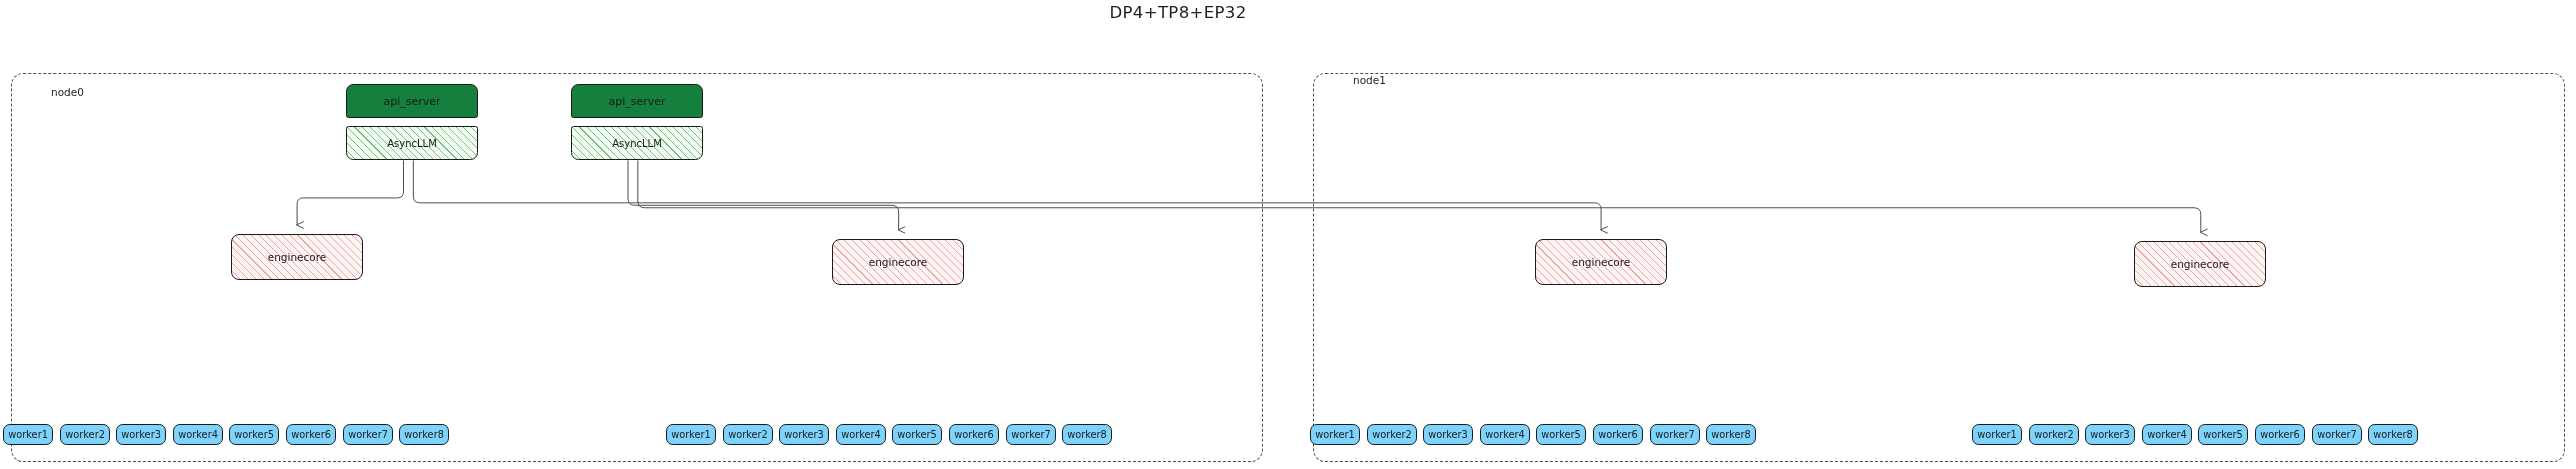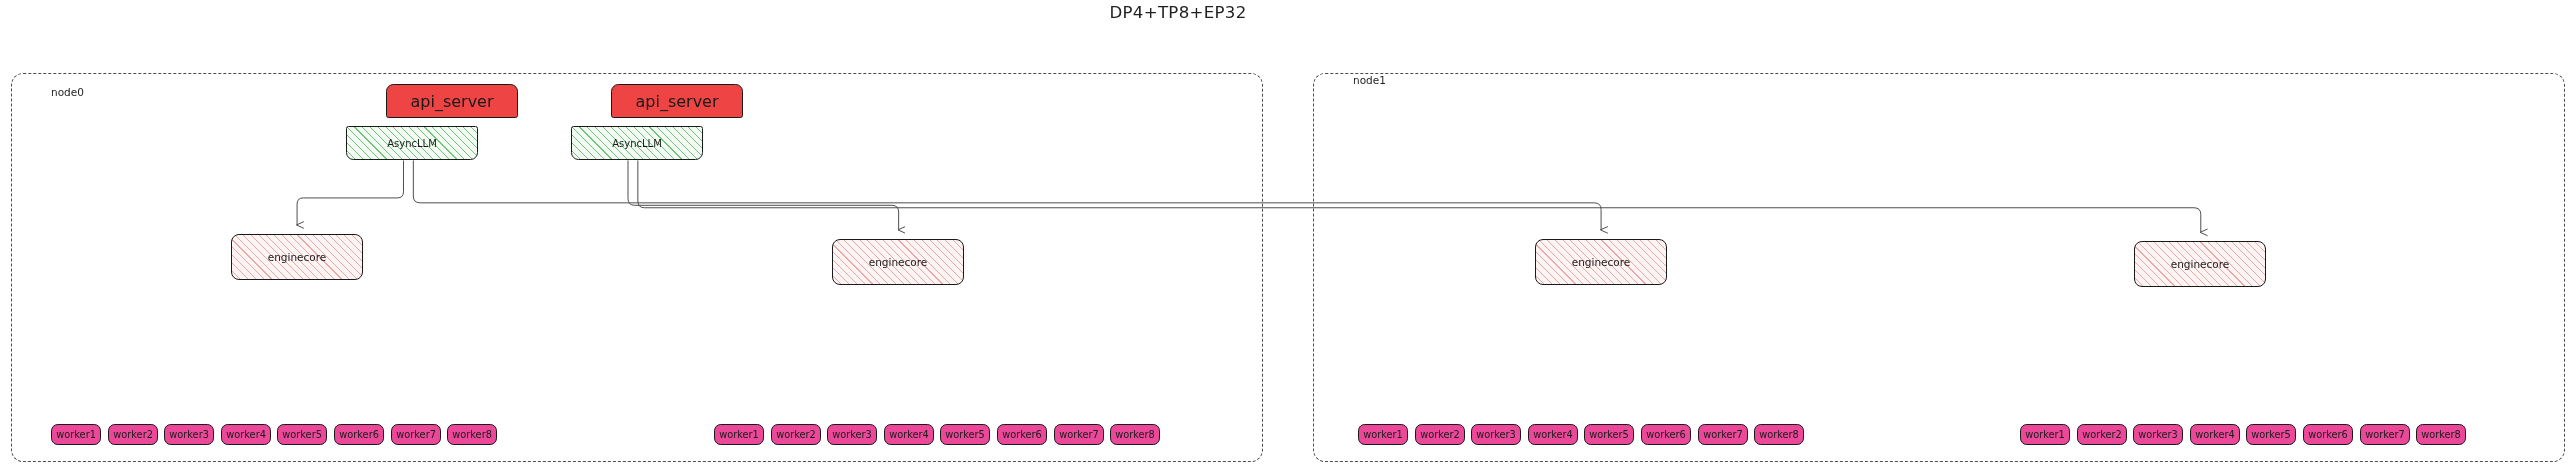--- a/index.html
+++ b/index.html
@@ -56,24 +56,23 @@
     display: flex;
     align-items: center;
     justify-content: center;
     color: #1a1a1a;
     white-space: nowrap;
     background: #ffffff;
   }
 
   .api-box {
     border-radius: 7.4px 7.4px 2.5px 2.5px;
-    font-size: 16px;
-    background: #ef4444;
+    font-size: 11px;
+    background: #15803d;
     z-index: 4;
-    margin-left: 40px;
   }
 
   .asyncllm-box {
     border-radius: 2.5px 2.5px 7.4px 7.4px;
     font-size: 10px;
     z-index: 4;
     background-color: #f3fbf4;
     background-image: repeating-linear-gradient(
       45deg,
       rgba(86, 190, 96, 0.85) 0px,
@@ -93,23 +92,22 @@
       rgba(230, 140, 140, 0.75) 0px,
       rgba(230, 140, 140, 0.75) 0.8px,
       rgba(0, 0, 0, 0) 0.8px,
       rgba(0, 0, 0, 0) 5.5px
     );
   }
 
   .worker-box {
     border-radius: 6.8px;
     font-size: 9.8px;
-    background: #ec4899;
+    background: #7dd3fc;
     z-index: 5;
-    margin-left: 48px;
   }
 
   
   #edges {
     position: absolute;
     left: 0;
     top: 0;
     width: 2576px;
     height: 469px;
     z-index: 2;

